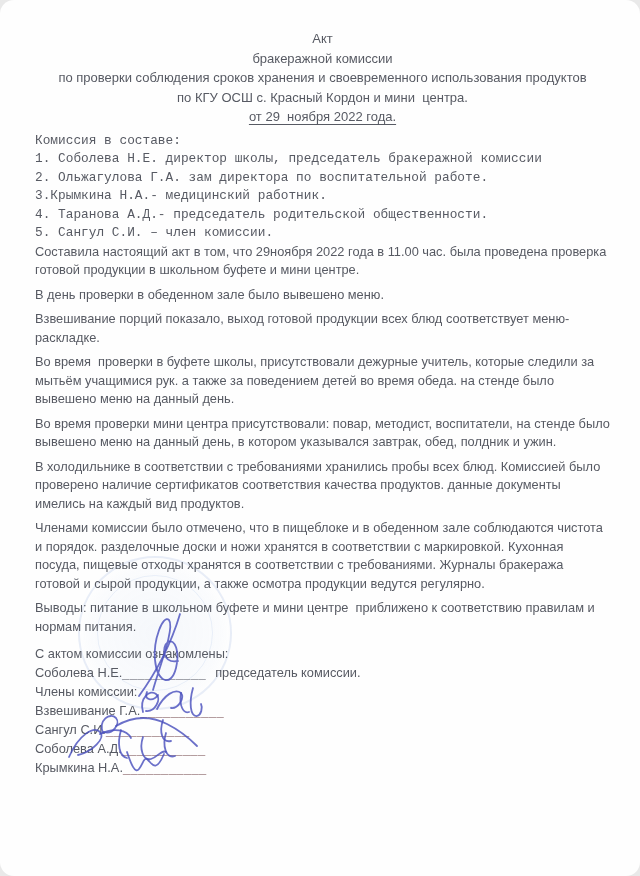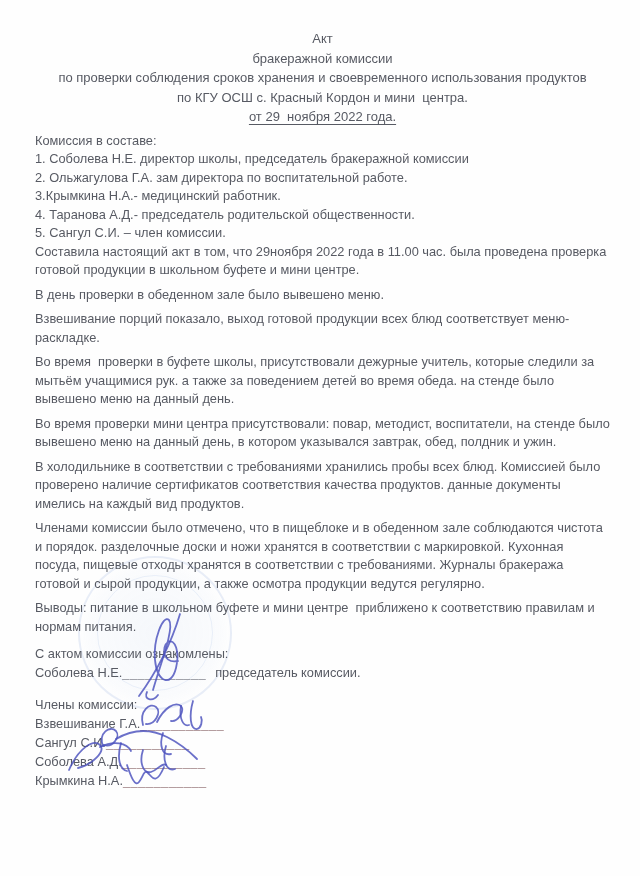--- a/index.html
+++ b/index.html
@@ -5,43 +5,44 @@
   html, body { margin:0; padding:0; background:#e9e9e9; }
   .page {
     position:relative;
     width:640px; height:876px;
     margin:0 auto;
     background:#fefefe;
     font-family:"Liberation Sans", sans-serif;
     color:#575a63;
     overflow:hidden;
     box-sizing:border-box;
+    border-radius:14px;
   }
   .t { white-space:pre-wrap; }
   .content {
     position:relative;
     padding:29px 30px 0 35px;
     z-index:1;
   }
   .doc-header {
     text-align:center;
     font-size:13px;
     line-height:19.5px;
   }
   .doc-header .date-line {
     text-decoration:underline;
     text-underline-offset:3px;
   }
   .body-text { font-size:12.8px; line-height:18.5px; }
   .commission-block { margin-top:5px; }
-  .commission-block div { margin:0; }
+  .commission-block div { margin:0;font-family:Liberation Mono, monospace; }
   p.para { margin:6px 0 0 0; }
   p.para.nogap { margin:0; }
   .ack-block { margin-top:9px; }
-  .members-block { margin-top:13px; }
+  .members-block { }
   .sigrow { position:relative; margin-top:0.5px; }
   .sig-line-gray { color:#90919a; letter-spacing:0.5px; }
   .sig-line-red  { color:#a5898c; letter-spacing:0.5px; }
   .chair-role { margin-left:9px; }
   .scribble {
     position:absolute;
     pointer-events:none;
     overflow:visible;
   }
   .scribble path {

